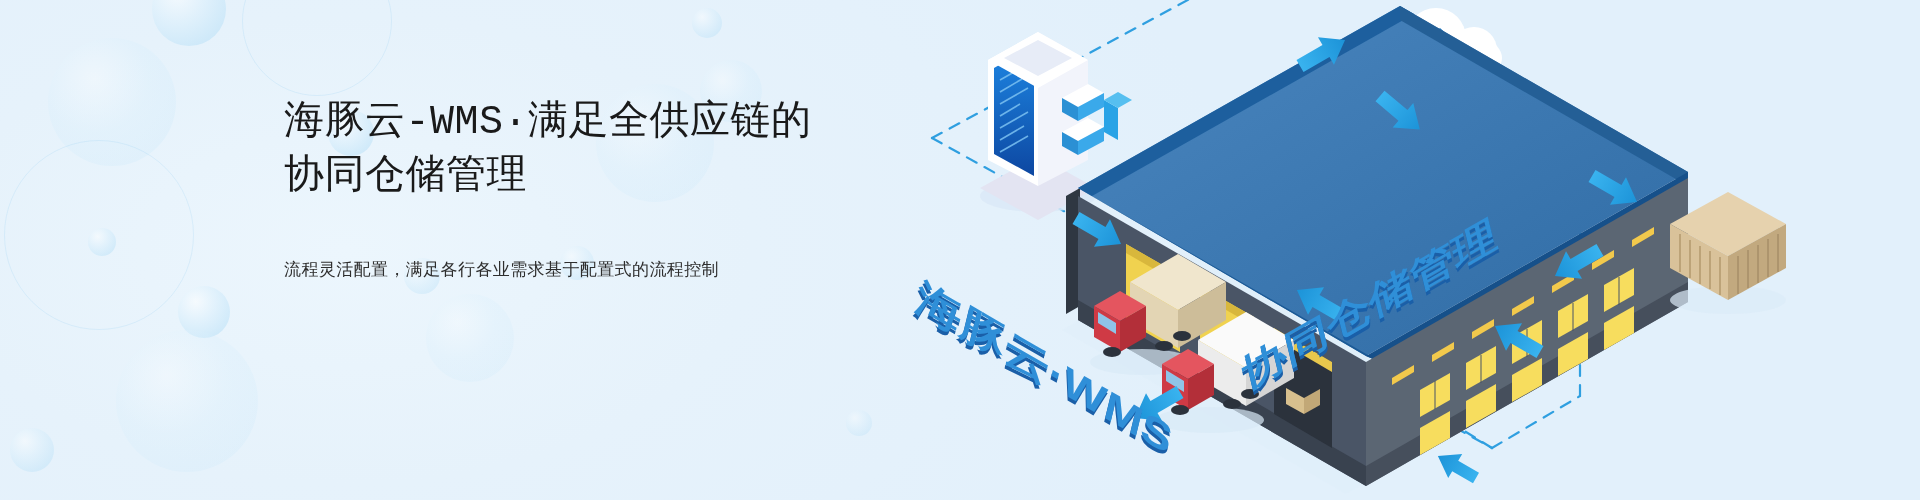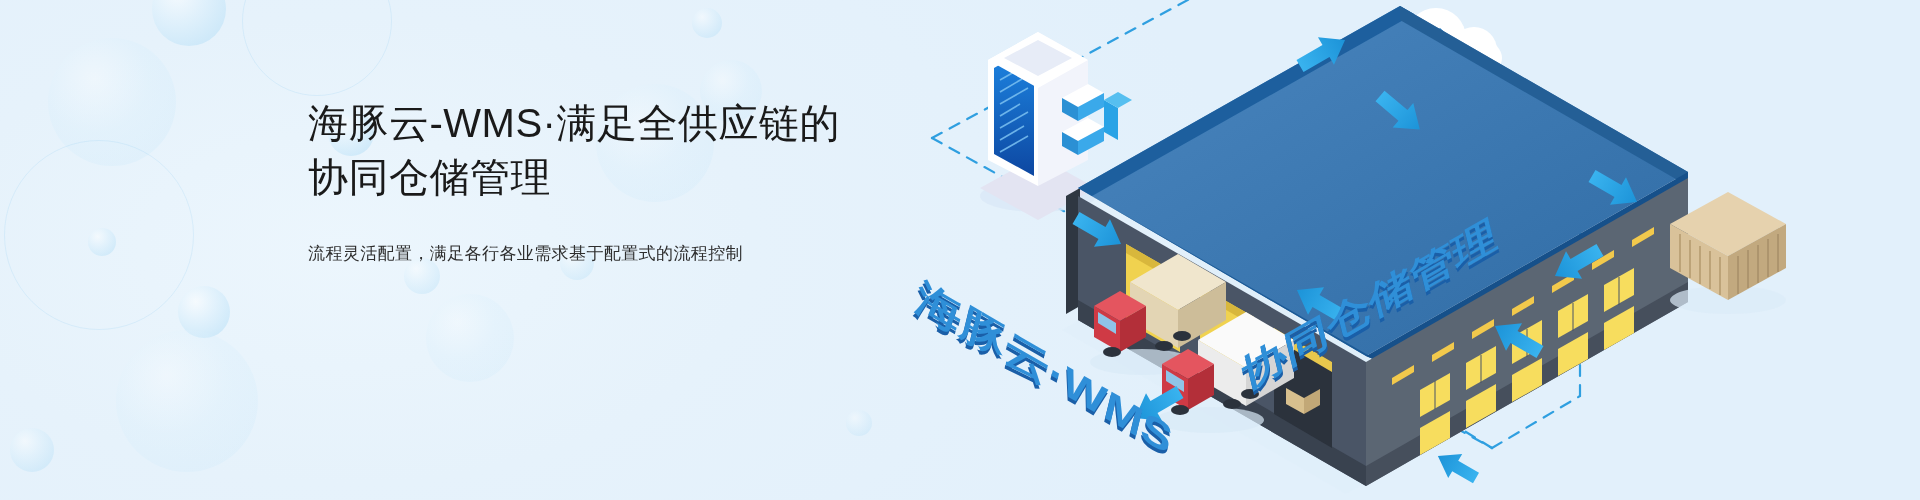--- a/index.html
+++ b/index.html
@@ -28,29 +28,29 @@
     background:radial-gradient(circle at 36% 32%, rgba(255,255,255,.95) 0%, rgba(214,238,252,.8) 45%, rgba(178,221,246,.55) 100%);
     opacity:.5;
   }
   .bubble.ring {
     background:none;
     border:1px solid rgba(150,205,240,.45);
     opacity:.5;
   }
 
   
-  #textblock { position:absolute; left:308px; top:96px; width:620px; }
+  #textblock { position:absolute; left:284px; top:96px; width:620px;font-family:Liberation Mono, monospace; }
   #title {
     font-size:40px; line-height:1.35;
     color:#1a1a1a; font-weight:400;
     letter-spacing:.5px;
     white-space:pre-line;
   }
   #subtitle {
-    margin-top:38px;
+    margin-top:54px;
     font-size:17px; color:#2e2e2e;
     letter-spacing:.4px;
   }
 
   
   #illustration { position:absolute; left:880px; top:0; width:1040px; height:500px; }
   #illustration svg { display:block; }
 </style>
 </head>
 <body>

